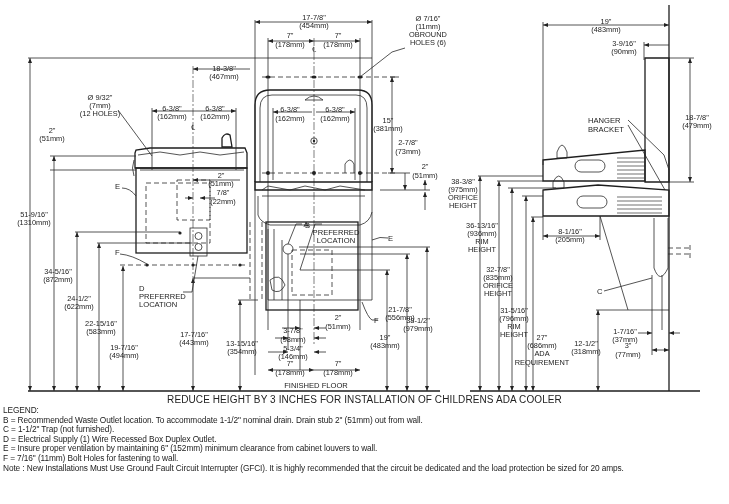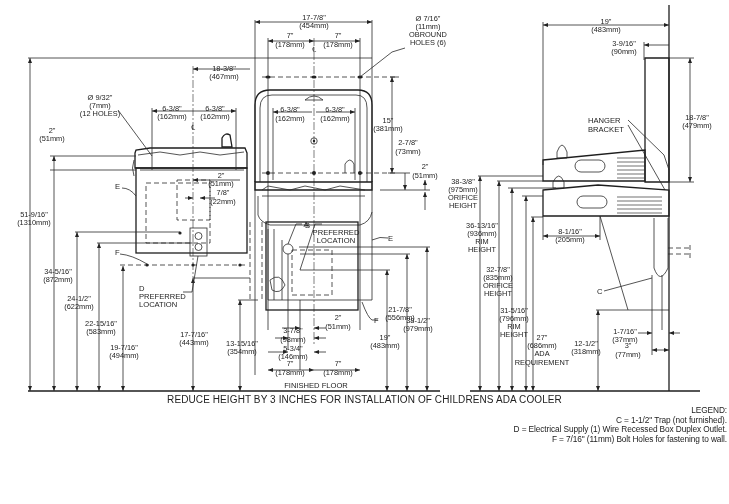--- a/index.html
+++ b/index.html
@@ -7,21 +7,21 @@
   svg#drawing { position: absolute; left: 0; top: 0; width: 729px; height: 504px; }
   svg text { font-family: "Liberation Sans", sans-serif; fill: #222; }
   .dim { font-size: 7.4px; }
   .lbl { font-size: 7.6px; }
   .ln { stroke: #2a2a2a; stroke-width: 0.8; fill: none; }
   .thk { stroke: #1e1e1e; stroke-width: 1.3; fill: none; }
   .dash { stroke: #2a2a2a; stroke-width: 0.8; fill: none; stroke-dasharray: 5 3; }
   .cl { stroke: #2a2a2a; stroke-width: 0.6; fill: none; stroke-dasharray: 8 2 2 2; }
   .grille { stroke: #333; stroke-width: 0.7; }
   .legend { position: absolute; left: 3px; top: 406px; width: 724px; font-size: 8.3px; line-height: 9.6px; color: #222; letter-spacing: -0.1px; }
-  .legend div { white-space: nowrap; text-align: right; }
+  .legend div { white-space: nowrap; }
   .reduce { position: absolute; top: 394px; left: 0; width: 729px; text-align: center; font-size: 10px; color: #222; letter-spacing: 0.1px; }
 </style>
 </head>
 <body>
 
 <svg id="drawing" viewBox="0 0 729 504" xmlns="http://www.w3.org/2000/svg">
   <defs>
     <marker id="ar" markerWidth="6" markerHeight="6" refX="5" refY="3" orient="auto-start-reverse" markerUnits="userSpaceOnUse">
       <path d="M0,1 L5,3 L0,5 Z" fill="#222"></path>
     </marker>
@@ -356,16 +356,19 @@
     <text class="dim" x="628" y="348" text-anchor="middle">3"</text>
     <text class="dim" x="628" y="357" text-anchor="middle">(77mm)</text>
     <text class="lbl" x="597" y="294">C</text>
   </g>
 </svg>
 
 <div class="reduce">REDUCE HEIGHT BY 3 INCHES FOR INSTALLATION OF CHILDRENS ADA COOLER</div>
 
 <div class="legend">
   <div>LEGEND:</div>
+  <div>B = Recommended Waste Outlet location. To accommodate 1-1/2" nominal drain. Drain stub 2" (51mm) out from wall.</div>
   <div>C = 1-1/2" Trap (not furnished).</div>
   <div>D = Electrical Supply (1) Wire Recessed Box Duplex Outlet.</div>
+  <div>E = Insure proper ventilation by maintaining 6" (152mm) minimum clearance from cabinet louvers to wall.</div>
   <div>F = 7/16" (11mm) Bolt Holes for fastening to wall.</div>
+  <div>Note : New Installations Must Use Ground Fault Circuit Interrupter (GFCI). It is highly recommended that the circuit be dedicated and the load protection be sized for 20 amps.</div>
 </div>
 
 </body></html>

